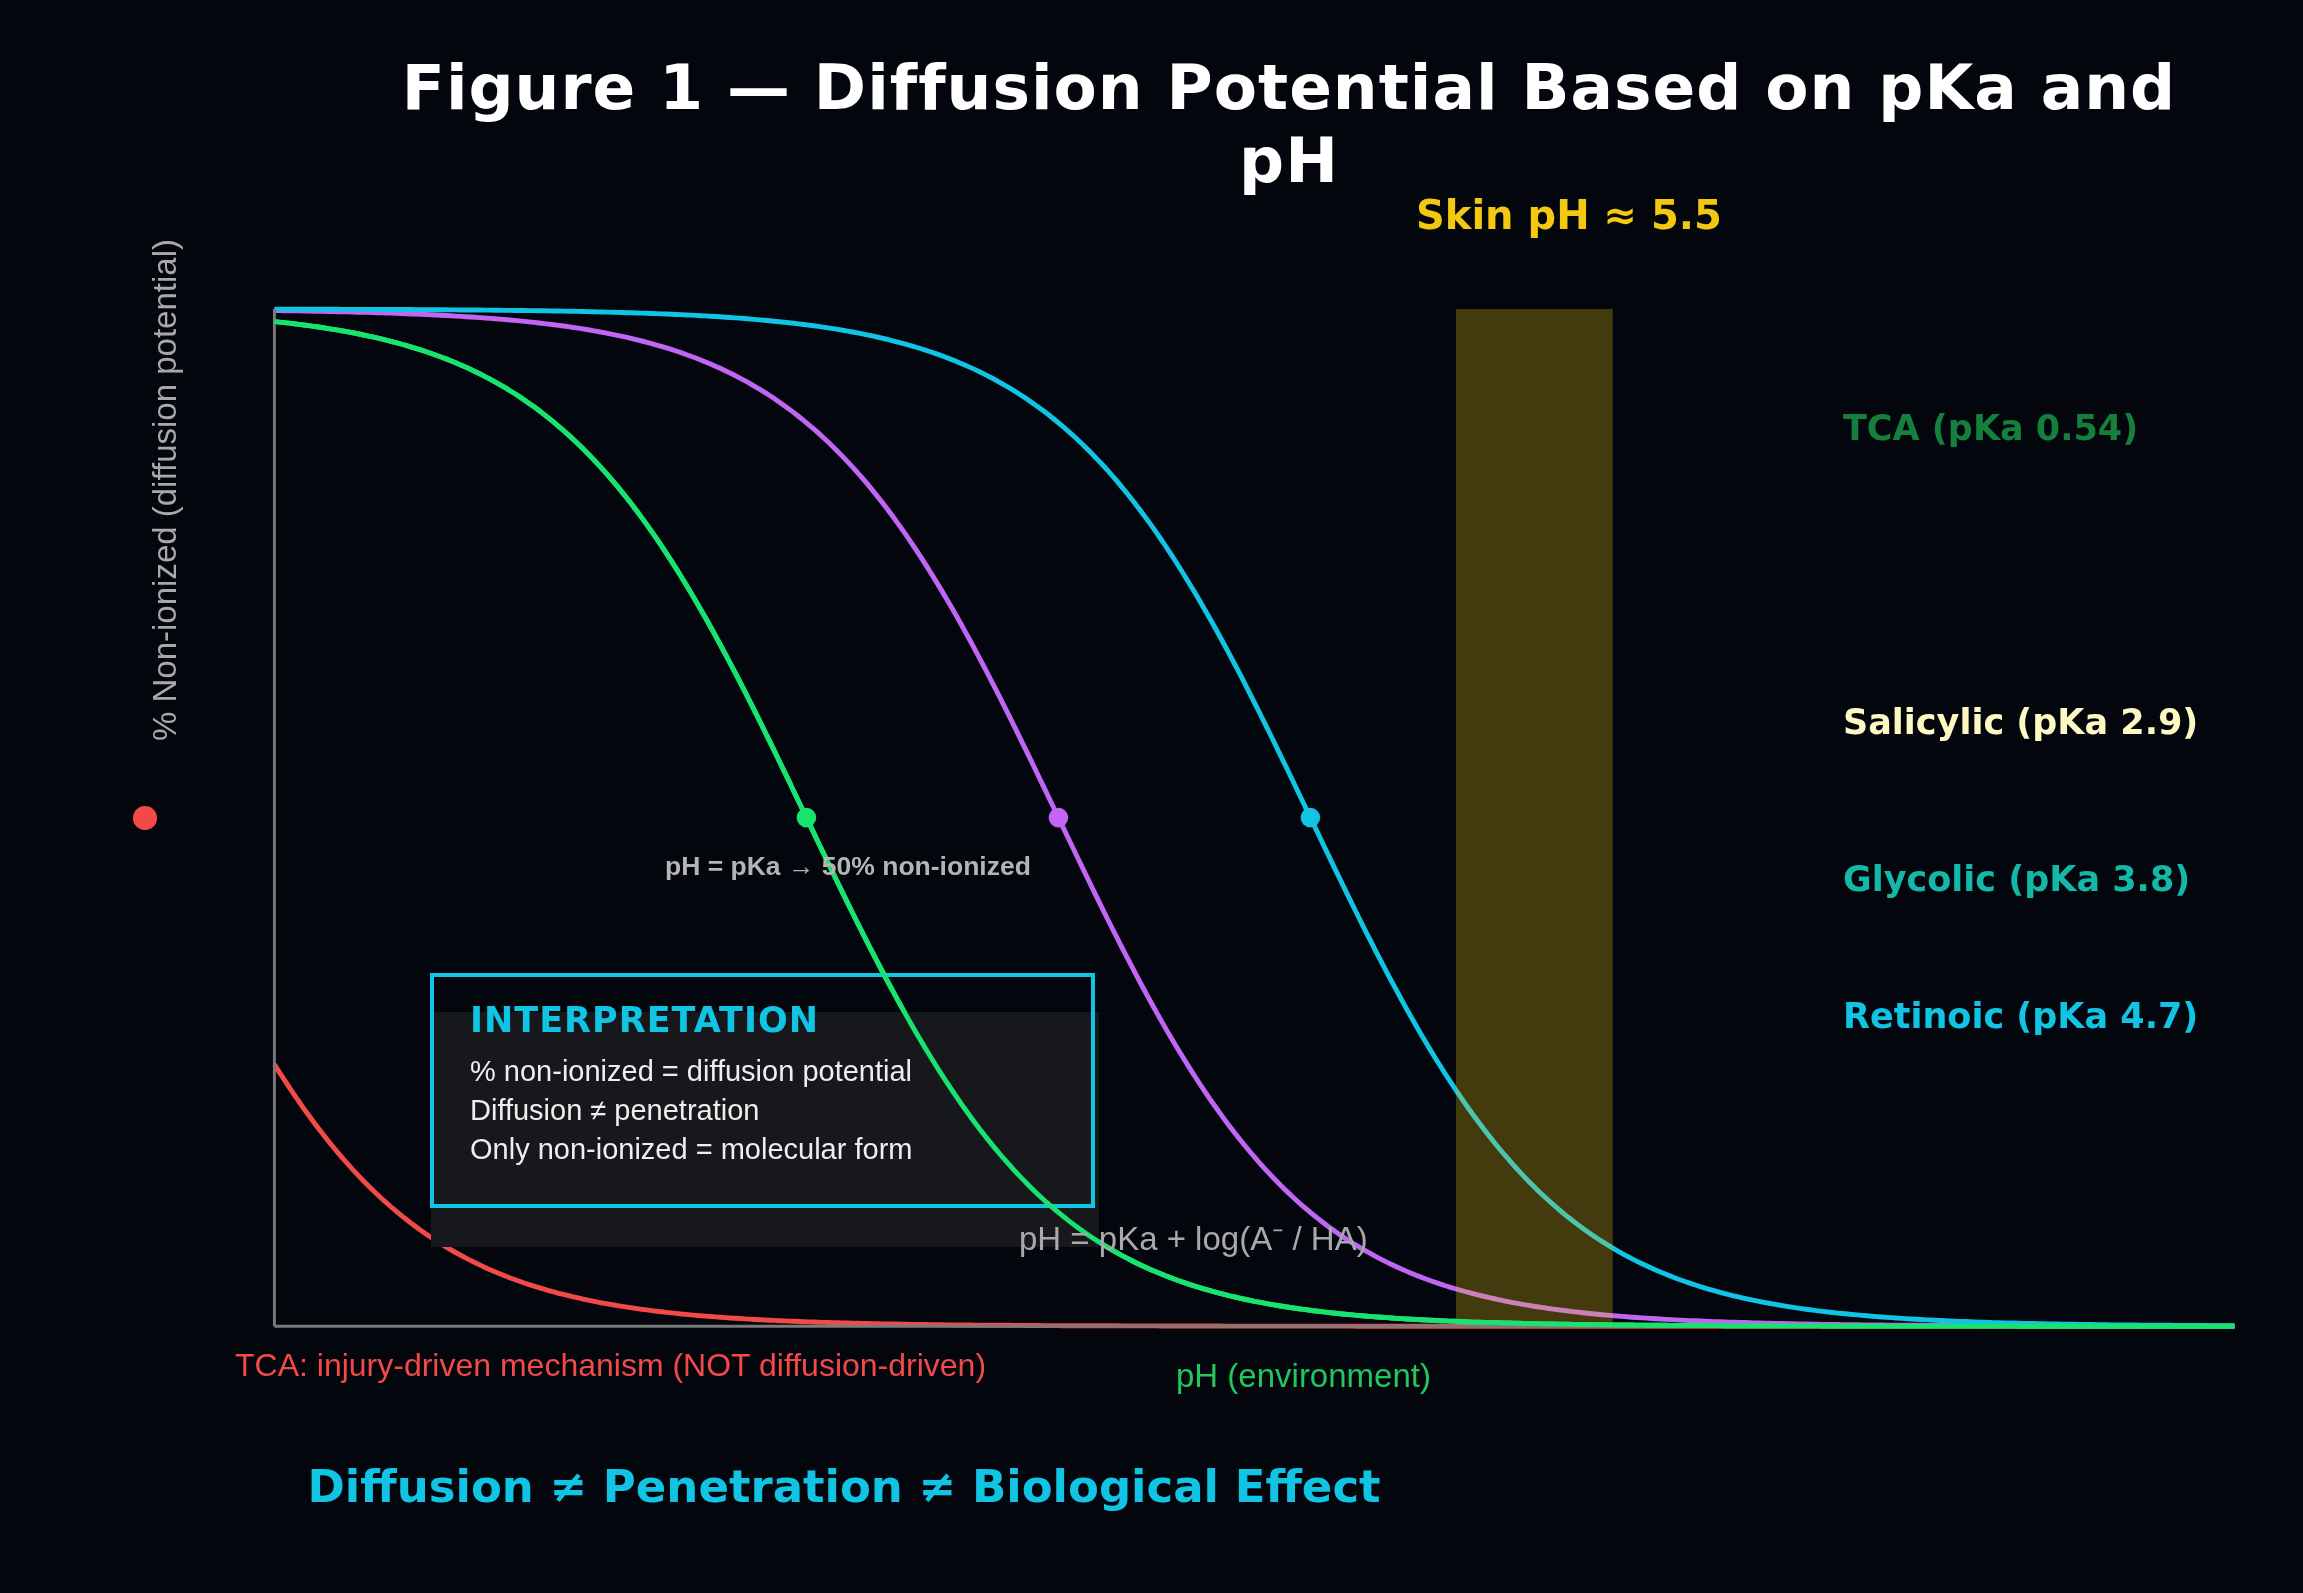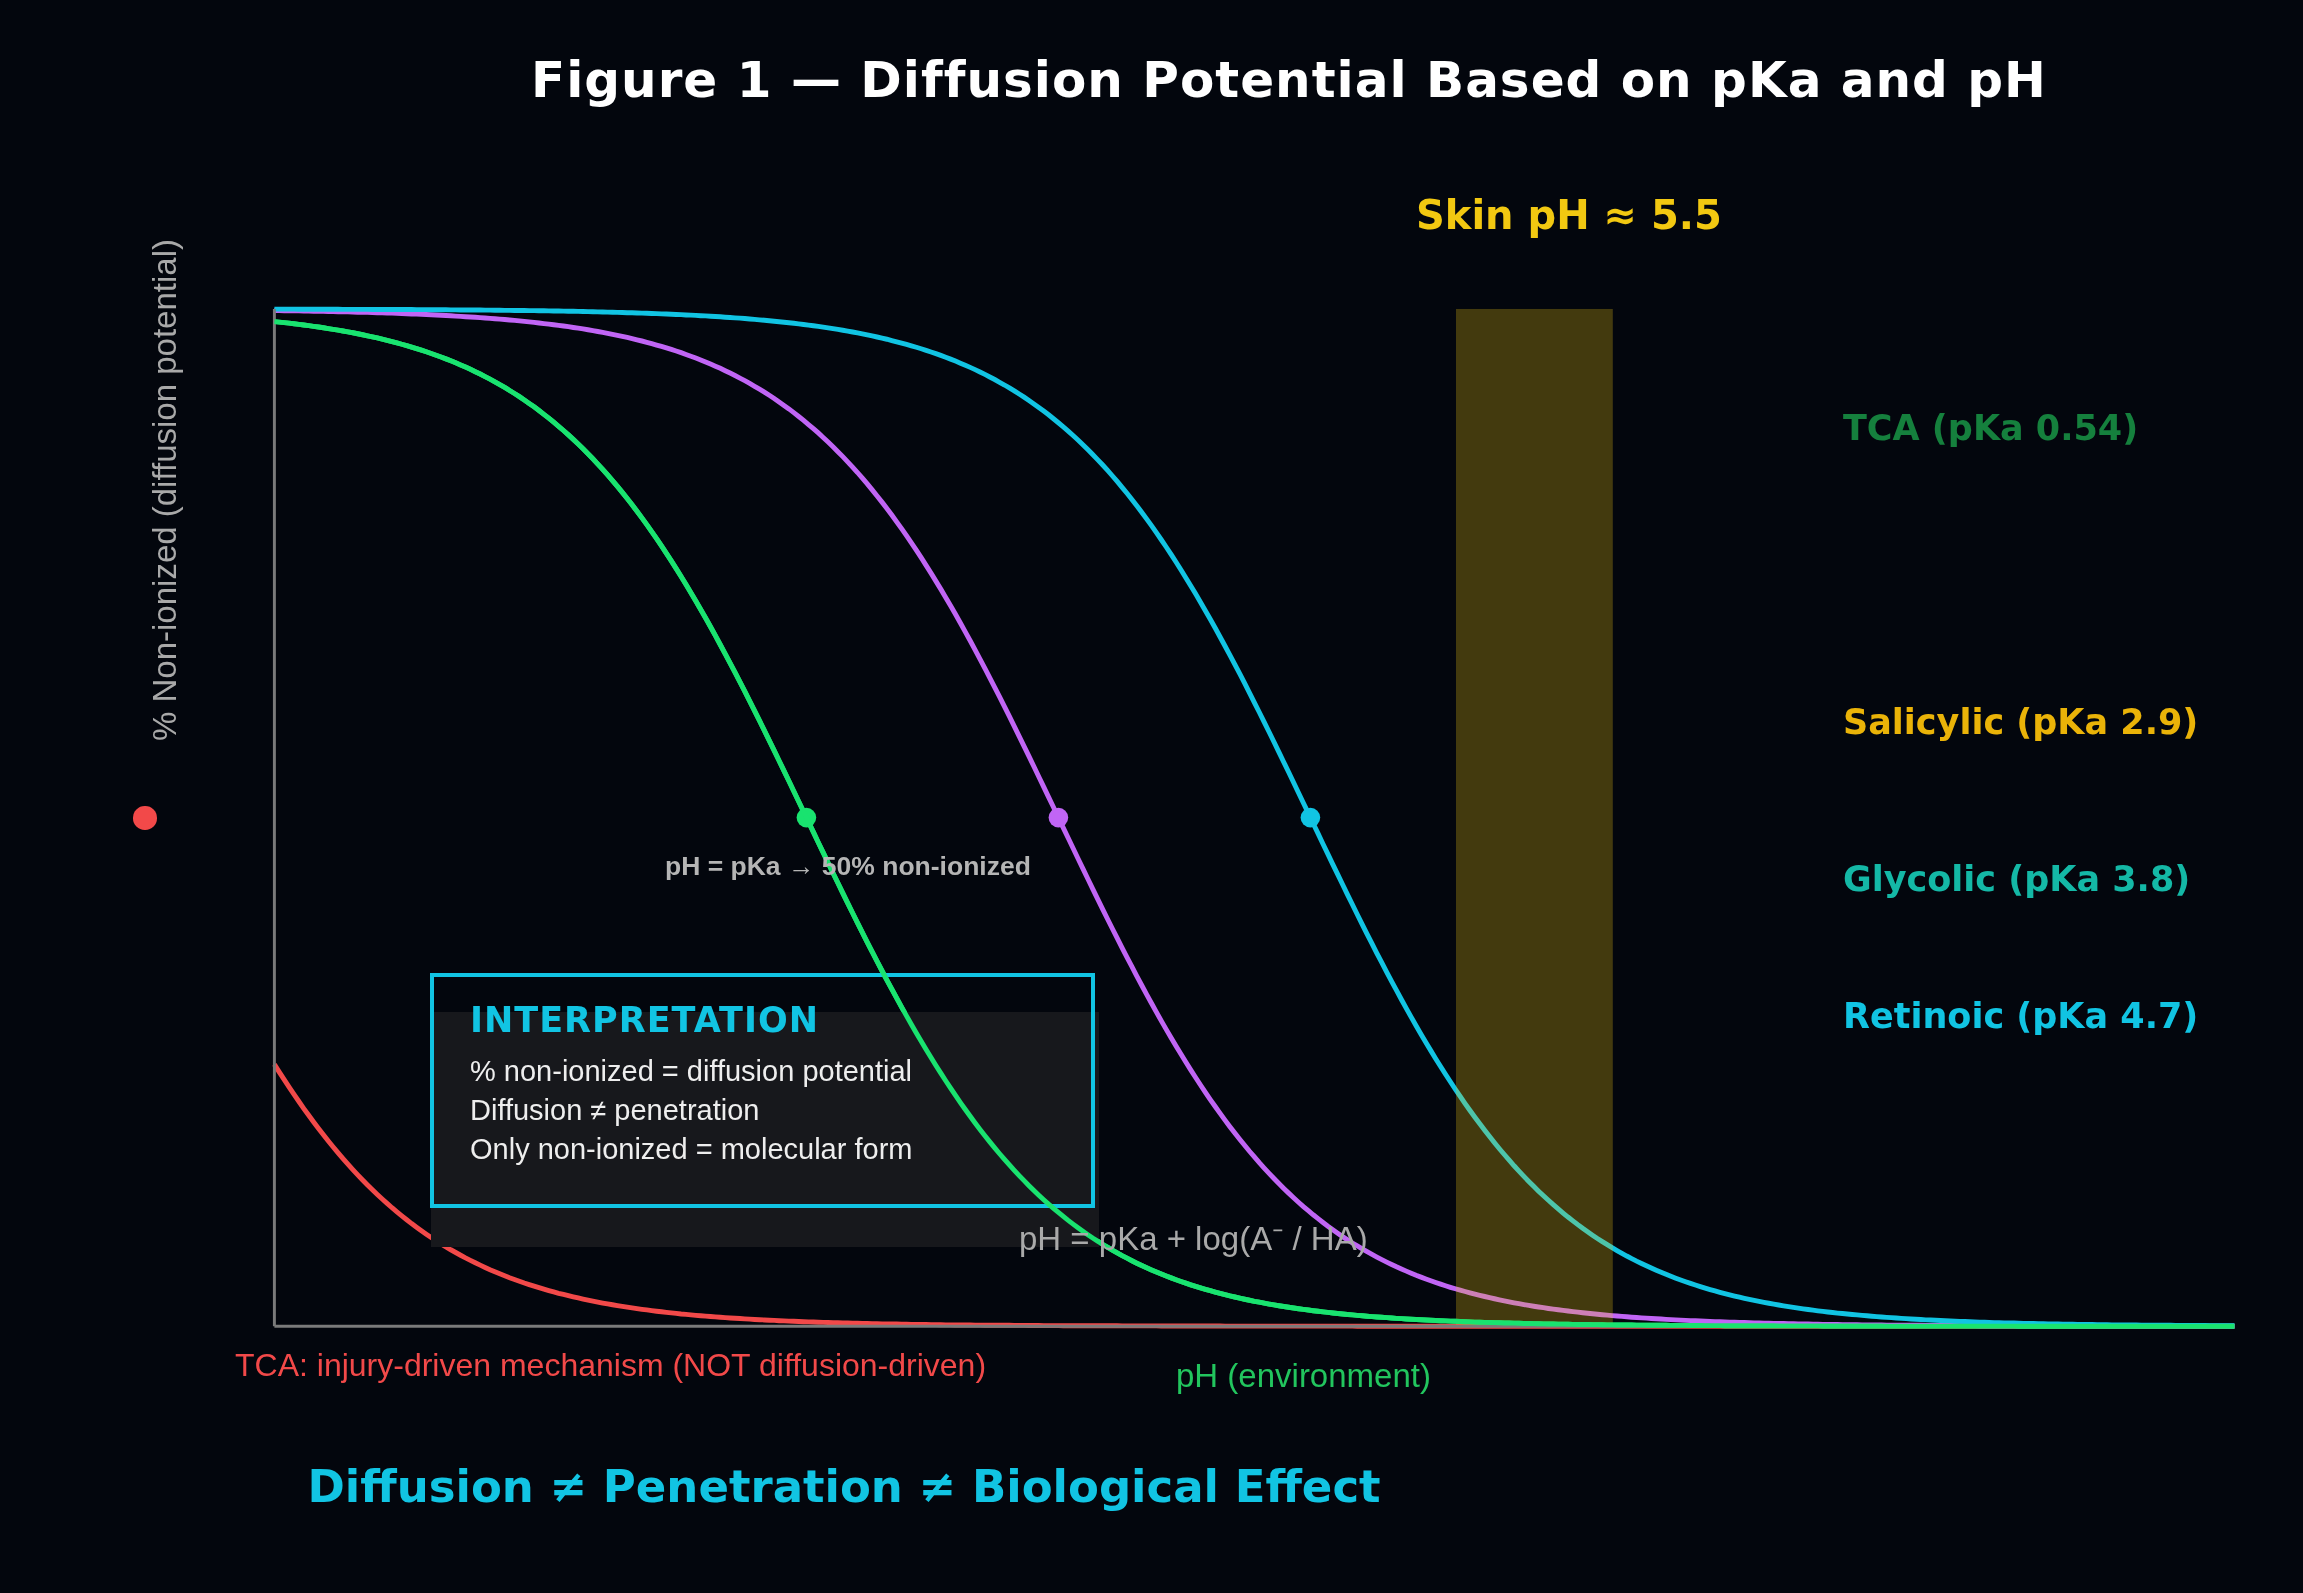--- a/index.html
+++ b/index.html
@@ -1,20 +1,20 @@
 <!DOCTYPE html>
 <html><head>
 <meta charset="utf-8">
 <style>
   html, body { margin:0; padding:0; background:#03060d; }
   body { width:2303px; height:1594px; position:relative; overflow:hidden;
          font-family:"Liberation Sans", sans-serif; }
   .title { position:absolute; left:392px; top:51px; width:1794px; text-align:center;
            color:#ffffff; font-family:"DejaVu Sans", sans-serif; font-weight:bold;
-           font-size:50px; letter-spacing:1px; }
+           font-size:63px; letter-spacing:1px; }
   .skin-label { position:absolute; left:1416px; top:192px; color:#f2c811;
                 font-family:"DejaVu Sans", sans-serif; font-weight:bold; font-size:40px; }
   .ylabel-wrap { position:absolute; left:165px; top:490px; width:0; height:0; }
   .ylabel-wrap span { position:absolute; left:0; top:0; white-space:nowrap; color:#a9a9a9; font-size:33px;
             transform:translate(-50%,-50%) rotate(-90deg); }
   .legend-dot { position:absolute; left:133px; top:806px; width:23.5px; height:23.5px; border-radius:50%; background:#f24949; }
   svg.plot { position:absolute; left:0; top:0; }
   .series-label { position:absolute; font-family:"DejaVu Sans", sans-serif; font-weight:bold; font-size:35px; white-space:nowrap; }
   .anno-mid { position:absolute; left:665px; top:851px; color:#b5b5b5; font-size:26.5px; font-weight:bold; }
   .anno-hh { position:absolute; left:1019px; top:1215px; color:#a9a9a9; font-size:33px; }
@@ -71,20 +71,20 @@
 <svg class="plot" id="plot-over" width="2303" height="1594" style="pointer-events:none;" viewBox="0 0 2350 1626">
     <path d="M280.0 327.9L285.0 328.4L290.0 329.0L295.0 329.5L300.0 330.1L305.0 330.7L310.0 331.4L315.0 332.0L320.0 332.7L325.0 333.4L330.0 334.2L335.0 335.0L340.0 335.8L345.0 336.6L350.0 337.5L355.0 338.4L360.0 339.3L365.0 340.3L370.0 341.3L375.0 342.4L380.0 343.5L385.0 344.6L390.0 345.8L395.0 347.0L400.0 348.3L405.0 349.6L410.0 351.0L415.0 352.4L420.0 353.9L425.0 355.4L430.0 357.0L435.0 358.7L440.0 360.4L445.0 362.2L450.0 364.0L455.0 365.9L460.0 367.9L465.0 370.0L470.0 372.1L475.0 374.3L480.0 376.6L485.0 379.0L490.0 381.4L495.0 384.0L500.0 386.6L505.0 389.4L510.0 392.2L515.0 395.1L520.0 398.2L525.0 401.3L530.0 404.5L535.0 407.9L540.0 411.4L545.0 414.9L550.0 418.6L555.0 422.5L560.0 426.4L565.0 430.5L570.0 434.7L575.0 439.0L580.0 443.5L585.0 448.1L590.0 452.8L595.0 457.7L600.0 462.7L605.0 467.9L610.0 473.3L615.0 478.7L620.0 484.4L625.0 490.2L630.0 496.1L635.0 502.2L640.0 508.5L645.0 514.9L650.0 521.5L655.0 528.2L660.0 535.1L665.0 542.2L670.0 549.4L675.0 556.8L680.0 564.4L685.0 572.1L690.0 580.0L695.0 588.0L700.0 596.2L705.0 604.5L710.0 613.0L715.0 621.6L720.0 630.4L725.0 639.3L730.0 648.4L735.0 657.6L740.0 666.9L745.0 676.3L750.0 685.9L755.0 695.5L760.0 705.3L765.0 715.1L770.0 725.1L775.0 735.1L780.0 745.3L785.0 755.4L790.0 765.7L795.0 776.0L800.0 786.3L805.0 796.7L810.0 807.1L815.0 817.6L820.0 828.0L825.0 838.5L830.0 848.9L835.0 859.4L840.0 869.8L845.0 880.2L850.0 890.5L855.0 900.8L860.0 911.1L865.0 921.3L870.0 931.4L875.0 941.5L880.0 951.4L885.0 961.3L890.0 971.1L895.0 980.8L900.0 990.3L905.0 999.8L910.0 1009.1L915.0 1018.3L920.0 1027.4L925.0 1036.3L930.0 1045.1L935.0 1053.8L940.0 1062.3L945.0 1070.6L950.0 1078.8L955.0 1086.9L960.0 1094.8L965.0 1102.5L970.0 1110.1L975.0 1117.5L980.0 1124.8L985.0 1131.9L990.0 1138.8L995.0 1145.6L1000.0 1152.2L1005.0 1158.6L1010.0 1164.9L1015.0 1171.0L1020.0 1177.0L1025.0 1182.8L1030.0 1188.5L1035.0 1194.0L1040.0 1199.3L1045.0 1204.5L1050.0 1209.6L1055.0 1214.5L1060.0 1219.3L1065.0 1223.9L1070.0 1228.4L1075.0 1232.7L1080.0 1236.9L1085.0 1241.0L1090.0 1245.0L1095.0 1248.8L1100.0 1252.5L1105.0 1256.1L1110.0 1259.6L1115.0 1263.0L1120.0 1266.2L1125.0 1269.4L1130.0 1272.4L1135.0 1275.4L1140.0 1278.2L1145.0 1281.0L1150.0 1283.6L1155.0 1286.2L1160.0 1288.7L1165.0 1291.1L1170.0 1293.4L1175.0 1295.6L1180.0 1297.7L1185.0 1299.8L1190.0 1301.8L1195.0 1303.7L1200.0 1305.6L1205.0 1307.4L1210.0 1309.1L1215.0 1310.8L1220.0 1312.4L1225.0 1313.9L1230.0 1315.4L1235.0 1316.8L1240.0 1318.2L1245.0 1319.5L1250.0 1320.8L1255.0 1322.1L1260.0 1323.2L1265.0 1324.4L1270.0 1325.5L1275.0 1326.5L1280.0 1327.6L1285.0 1328.5L1290.0 1329.5L1295.0 1330.4L1300.0 1331.3L1305.0 1332.1L1310.0 1332.9L1315.0 1333.7L1320.0 1334.4L1325.0 1335.2L1330.0 1335.9L1335.0 1336.5L1340.0 1337.2L1345.0 1337.8L1350.0 1338.4L1355.0 1338.9L1360.0 1339.5L1365.0 1340.0L1370.0 1340.5L1375.0 1341.0L1380.0 1341.5L1385.0 1341.9L1390.0 1342.4L1395.0 1342.8L1400.0 1343.2L1405.0 1343.6L1410.0 1343.9L1415.0 1344.3L1420.0 1344.6L1425.0 1345.0L1430.0 1345.3L1435.0 1345.6L1440.0 1345.9L1445.0 1346.1L1450.0 1346.4L1455.0 1346.7L1460.0 1346.9L1465.0 1347.2L1470.0 1347.4L1475.0 1347.6L1480.0 1347.8L1485.0 1348.0L1490.0 1348.2L1495.0 1348.4L1500.0 1348.6L1505.0 1348.8L1510.0 1348.9L1515.0 1349.1L1520.0 1349.2L1525.0 1349.4L1530.0 1349.5L1535.0 1349.7L1540.0 1349.8L1545.0 1349.9L1550.0 1350.0L1555.0 1350.2L1560.0 1350.3L1565.0 1350.4L1570.0 1350.5L1575.0 1350.6L1580.0 1350.7L1585.0 1350.8L1590.0 1350.9L1595.0 1350.9L1600.0 1351.0L1605.0 1351.1L1610.0 1351.2L1615.0 1351.3L1620.0 1351.3L1625.0 1351.4L1630.0 1351.4L1635.0 1351.5L1640.0 1351.6L1645.0 1351.6L1650.0 1351.7L1655.0 1351.7L1660.0 1351.8L1665.0 1351.8L1670.0 1351.9L1675.0 1351.9L1680.0 1352.0L1685.0 1352.0L1690.0 1352.0L1695.0 1352.1L1700.0 1352.1L1705.0 1352.2L1710.0 1352.2L1715.0 1352.2L1720.0 1352.2L1725.0 1352.3L1730.0 1352.3L1735.0 1352.3L1740.0 1352.4L1745.0 1352.4L1750.0 1352.4L1755.0 1352.4L1760.0 1352.5L1765.0 1352.5L1770.0 1352.5L1775.0 1352.5L1780.0 1352.5L1785.0 1352.6L1790.0 1352.6L1795.0 1352.6L1800.0 1352.6L1805.0 1352.6L1810.0 1352.6L1815.0 1352.7L1820.0 1352.7L1825.0 1352.7L1830.0 1352.7L1835.0 1352.7L1840.0 1352.7L1845.0 1352.7L1850.0 1352.7L1855.0 1352.7L1860.0 1352.8L1865.0 1352.8L1870.0 1352.8L1875.0 1352.8L1880.0 1352.8L1885.0 1352.8L1890.0 1352.8L1895.0 1352.8L1900.0 1352.8L1905.0 1352.8L1910.0 1352.8L1915.0 1352.8L1920.0 1352.8L1925.0 1352.9L1930.0 1352.9L1935.0 1352.9L1940.0 1352.9L1945.0 1352.9L1950.0 1352.9L1955.0 1352.9L1960.0 1352.9L1965.0 1352.9L1970.0 1352.9L1975.0 1352.9L1980.0 1352.9L1985.0 1352.9L1990.0 1352.9L1995.0 1352.9L2000.0 1352.9L2005.0 1352.9L2010.0 1352.9L2015.0 1352.9L2020.0 1352.9L2025.0 1352.9L2030.0 1352.9L2035.0 1352.9L2040.0 1352.9L2045.0 1352.9L2050.0 1352.9L2055.0 1352.9L2060.0 1353.0L2065.0 1353.0L2070.0 1353.0L2075.0 1353.0L2080.0 1353.0L2085.0 1353.0L2090.0 1353.0L2095.0 1353.0L2100.0 1353.0L2105.0 1353.0L2110.0 1353.0L2115.0 1353.0L2120.0 1353.0L2125.0 1353.0L2130.0 1353.0L2135.0 1353.0L2140.0 1353.0L2145.0 1353.0L2150.0 1353.0L2155.0 1353.0L2160.0 1353.0L2165.0 1353.0L2170.0 1353.0L2175.0 1353.0L2180.0 1353.0L2185.0 1353.0L2190.0 1353.0L2195.0 1353.0L2200.0 1353.0L2205.0 1353.0L2210.0 1353.0L2215.0 1353.0L2220.0 1353.0L2225.0 1353.0L2230.0 1353.0L2235.0 1353.0L2240.0 1353.0L2245.0 1353.0L2250.0 1353.0L2255.0 1353.0L2260.0 1353.0L2265.0 1353.0L2270.0 1353.0L2275.0 1353.0L2280.0 1353.0" fill="none" stroke="#19e36f" stroke-width="5"></path>
   </svg>
 
 <div class="anno-mid">pH = pKa → 50% non-ionized</div>
 <div class="anno-hh">pH = pKa + log(A⁻ / HA)</div>
 <div class="xlabel">pH (environment)</div>
 <div class="tca-note">TCA: injury-driven mechanism (NOT diffusion-driven)</div>
 
 <div class="series-label" style="left:1843px; top:408px; color:#15803d;">TCA (pKa 0.54)</div>
-<div class="series-label" style="left:1843px; top:702px; color:#eab308;">Salicylic (pKa 2.9)</div>
+<div class="series-label" style="left:1843px; top:702px; color:#fef9c3;">Salicylic (pKa 2.9)</div>
 <div class="series-label" style="left:1843px; top:859px; color:#14b8a6;">Glycolic (pKa 3.8)</div>
 <div class="series-label" style="left:1843px; top:996px; color:#11c4e3;">Retinoic (pKa 4.7)</div>
 
 <div class="footer">
   <span class="footer-inner">Diffusion ≠ Penetration ≠ Biological Effect</span>
 </div>
 
 
 </body></html>

